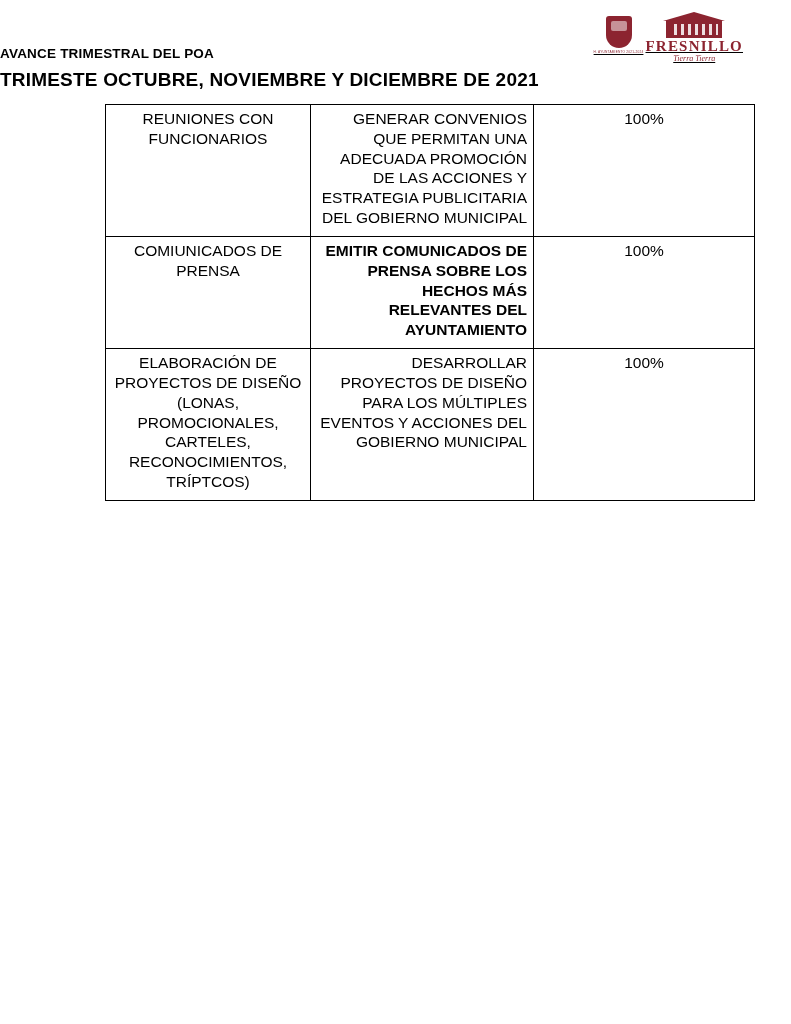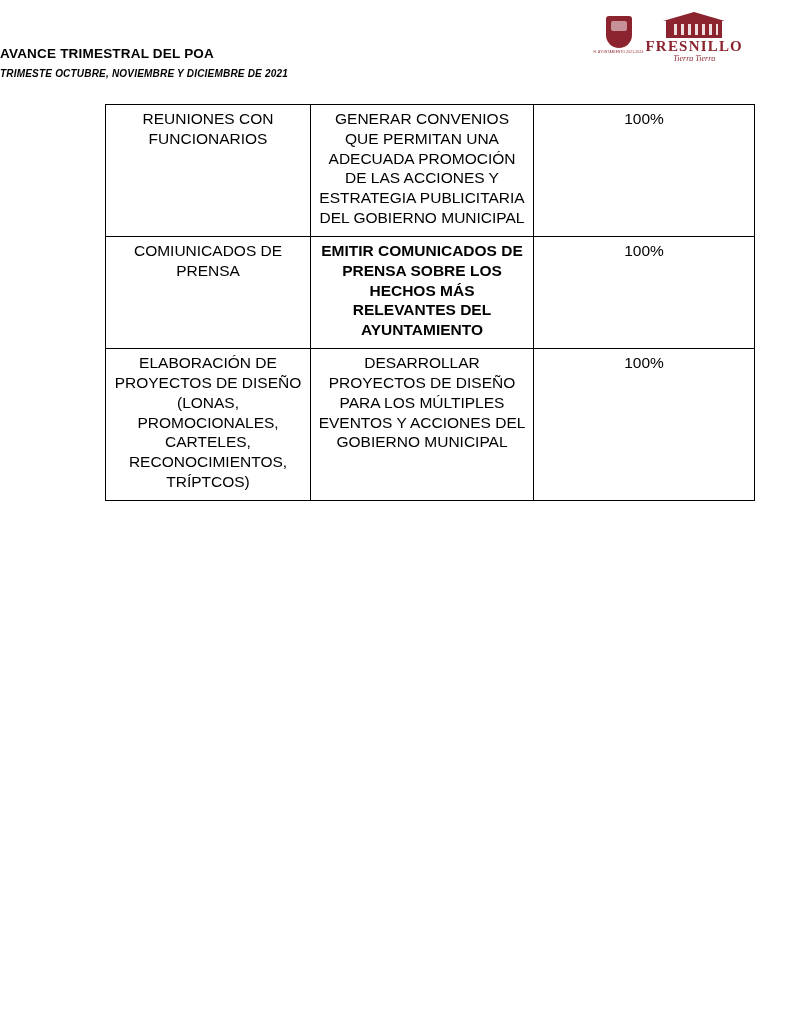--- a/index.html
+++ b/index.html
@@ -23,20 +23,21 @@
   }
 
   
   .logo-area {
     position: absolute;
     top: 12px;
     right: 48px;
     display: flex;
     align-items: flex-start;
     gap: 10px;
+    text-decoration: underline;
   }
   .seal {
     width: 34px;
     height: 46px;
     position: relative;
     display: flex;
     flex-direction: column;
     align-items: center;
     justify-content: center;
   }
@@ -121,26 +122,25 @@
     width: 671px;
     text-align: left;
   }
   .titles .line1 {
     font-size: 13.5px;
     font-weight: bold;
     letter-spacing: .2px;
     line-height: 1.25;
   }
   .titles .line2 {
-    font-size: 10px;
+    font-size: 19px;
     font-weight: bold;
     letter-spacing: .2px;
     line-height: 1.25;
     margin-top: 5px;
-    font-style: italic;
   }
 
   
   .table-wrap {
     position: absolute;
     top: 104px;
     left: 105px;
     width: 612px;
   }
   table.poa {
@@ -150,21 +150,21 @@
     border-radius: 29px;
   }
   table.poa td {
     border: 1px solid #000000;
     vertical-align: top;
     padding: 4px 6px 8px 6px;
     font-size: 15.5px;
     line-height: 1.28;
   }
   td.col-a { width: 192px; text-align: center; }
-  td.col-b { width: 210px; text-align: center; }
+  td.col-b { width: 210px; text-align: right; }
   td.col-c { width: 208px; text-align: center; }
   td.bold { font-weight: bold; }
   .cell-pct { font-size: 14px; }
 </style>
 </head>
 <body>
 
 <div class="page">
 
   <div class="logo-area">

